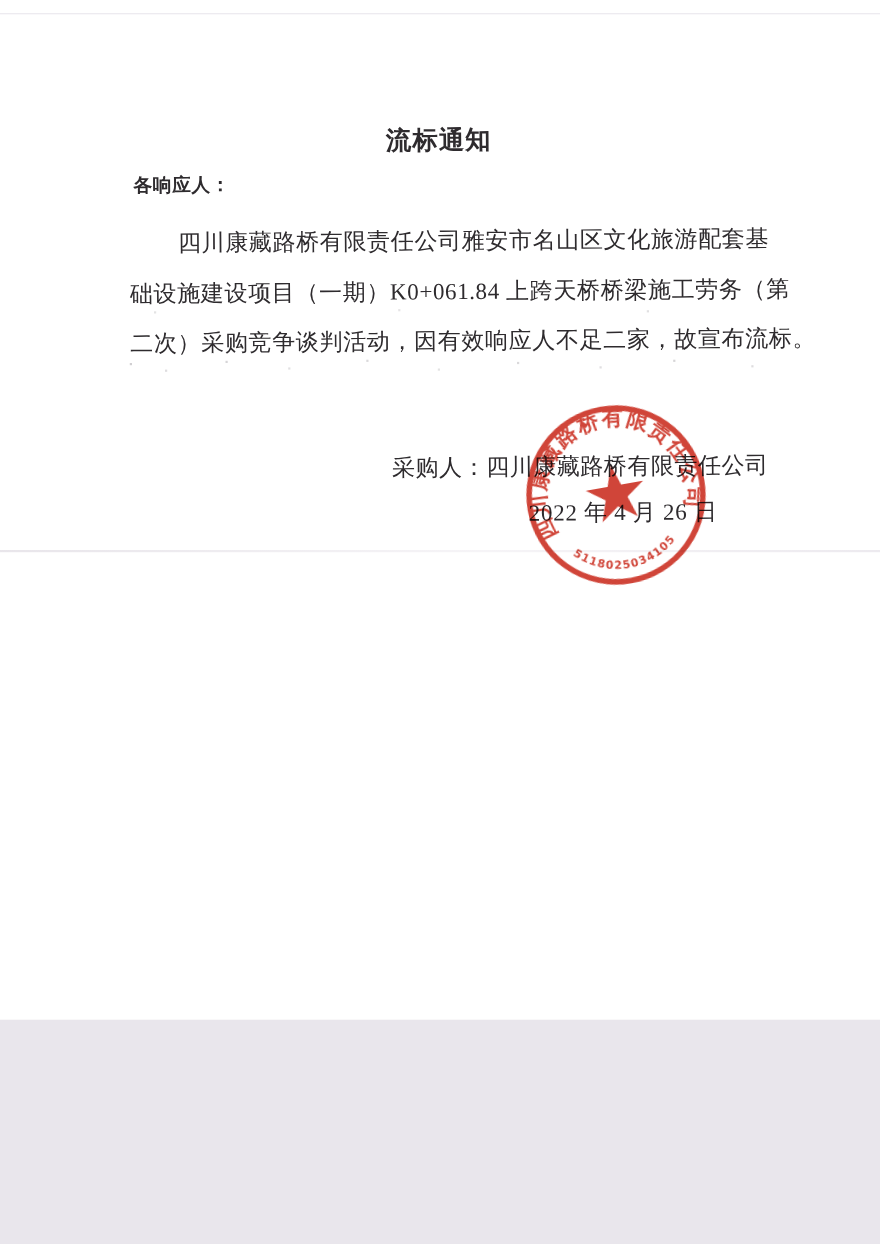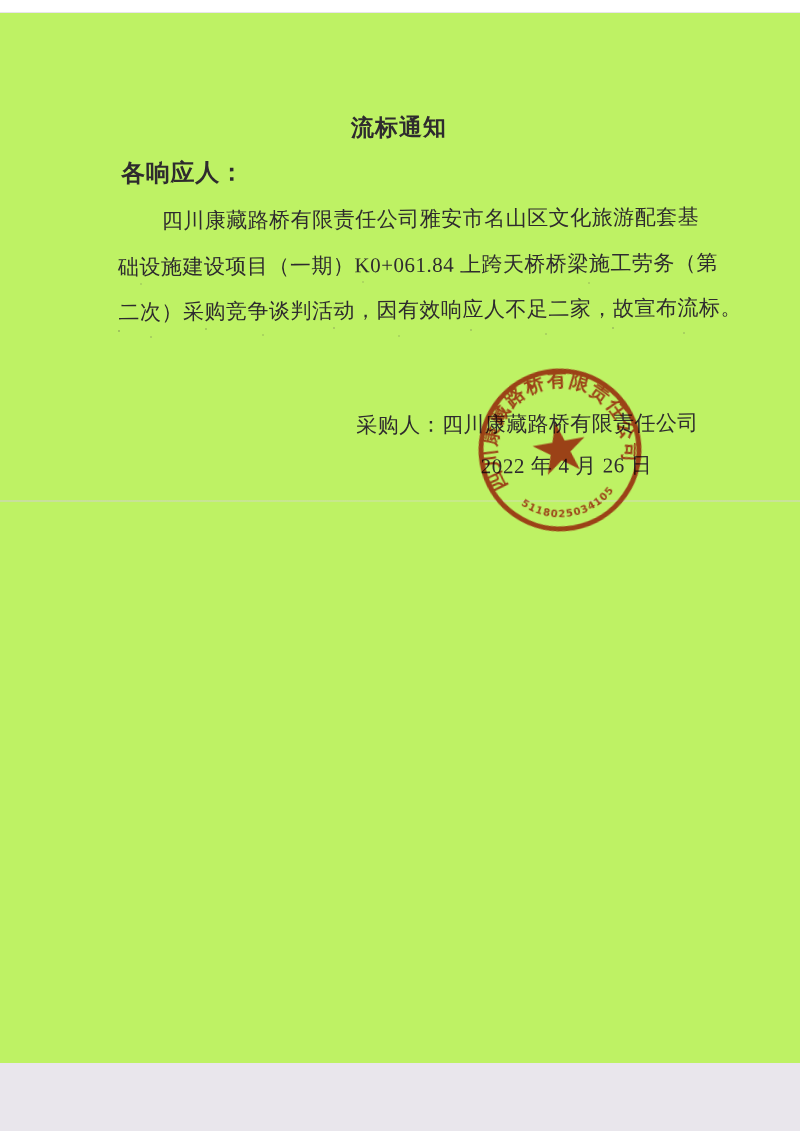--- a/index.html
+++ b/index.html
@@ -4,22 +4,22 @@
 <style>
   html,body{margin:0;padding:0;}
   body{
     width:800px;height:1131px;
     background:#e9e6ec;
     font-family:"Liberation Serif","DejaVu Serif",serif;
     overflow:hidden;
   }
   .paper{
     position:relative;
-    width:800px;height:1063px;
-    background:#bef264;
+    width:800px;height:927px;
+    background:#ffffff;
     overflow:hidden;
   }
   
   .scan-top-edge{
     position:absolute;top:0;left:0;width:800px;height:12px;
     background:#ffffff;
     border-bottom:1px solid rgba(214,208,219,.55);
   }
   .fold-line{
     position:absolute;top:500px;left:0;width:800px;height:2px;
@@ -44,21 +44,21 @@
     transform-origin:400px 260px;
     color:#2e2b2e;
   }
   .doc-title{
     position:absolute;top:112px;left:0;width:800px;
     text-align:center;
     font-size:23px;font-weight:bold;letter-spacing:1px;
   }
   .salutation{
     position:absolute;top:155px;left:122px;
-    font-size:24px;font-weight:bold;letter-spacing:0.6px;
+    font-size:17px;font-weight:bold;letter-spacing:0.6px;
   }
   .body-block{
     position:absolute;top:197px;left:118px;width:600px;
     font-size:21px;letter-spacing:0.5px;line-height:45.5px;
   }
   .body-line{white-space:nowrap;}
   .body-line.indent{text-indent:44px;}
   .buyer-line{
     position:absolute;top:411px;left:355px;
     font-size:21px;letter-spacing:0.4px;white-space:nowrap;

